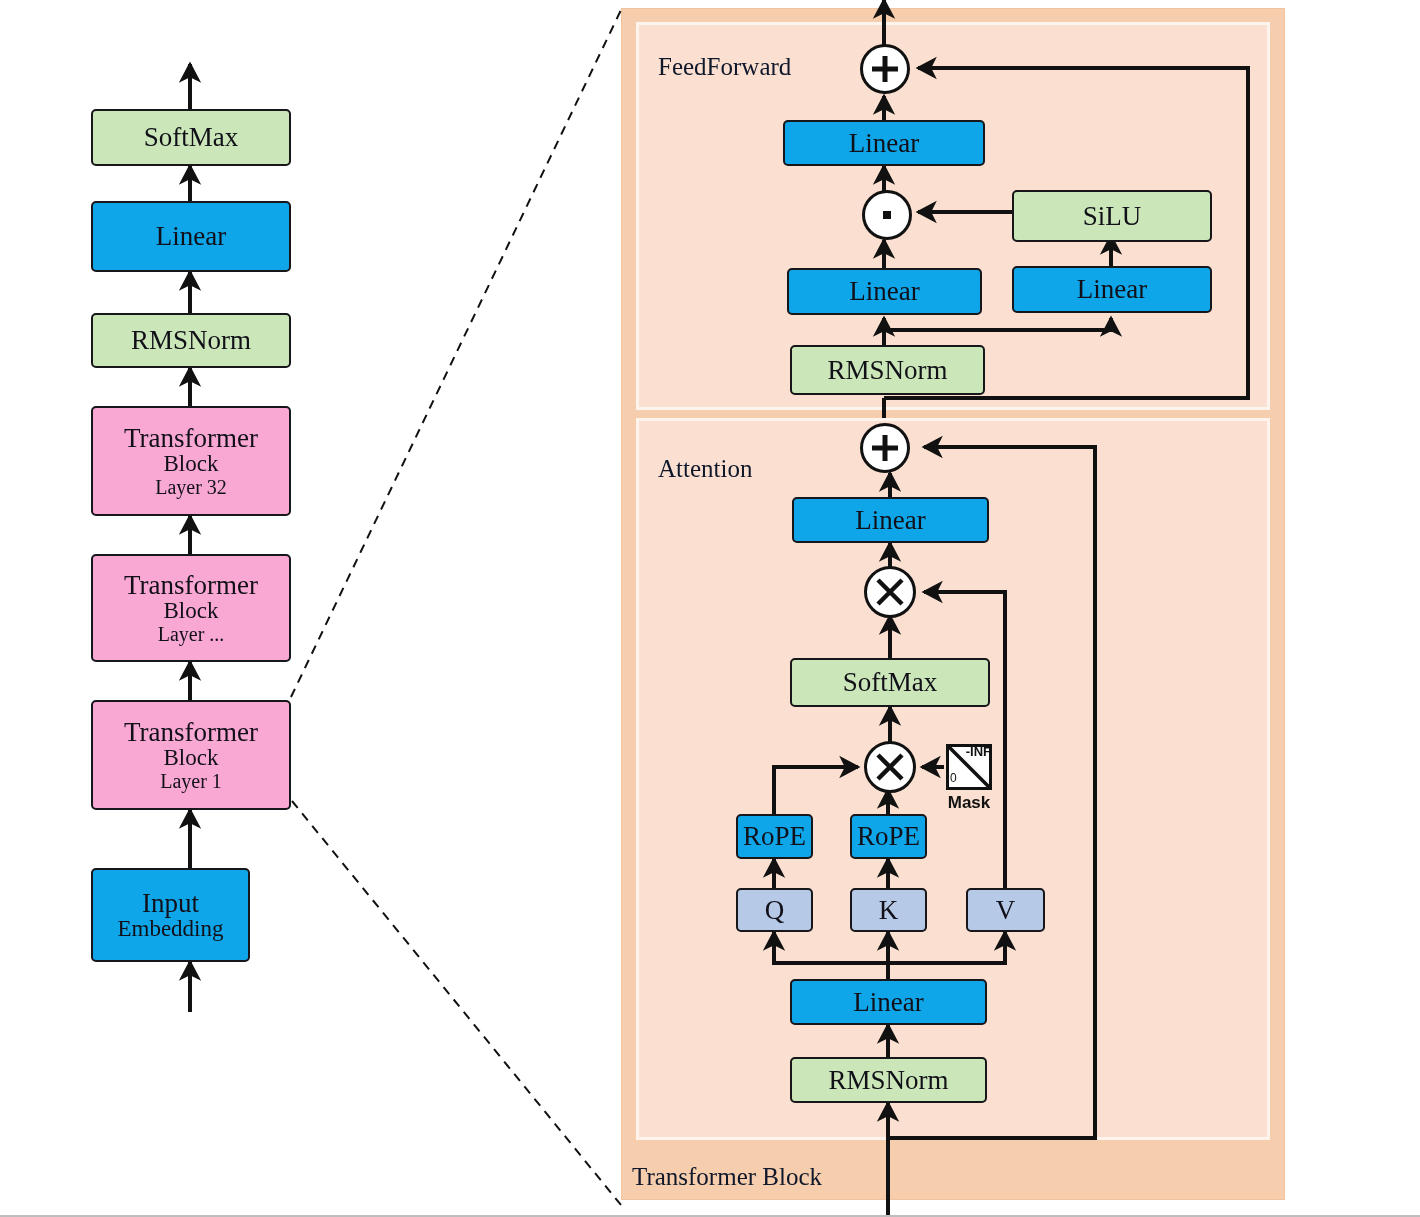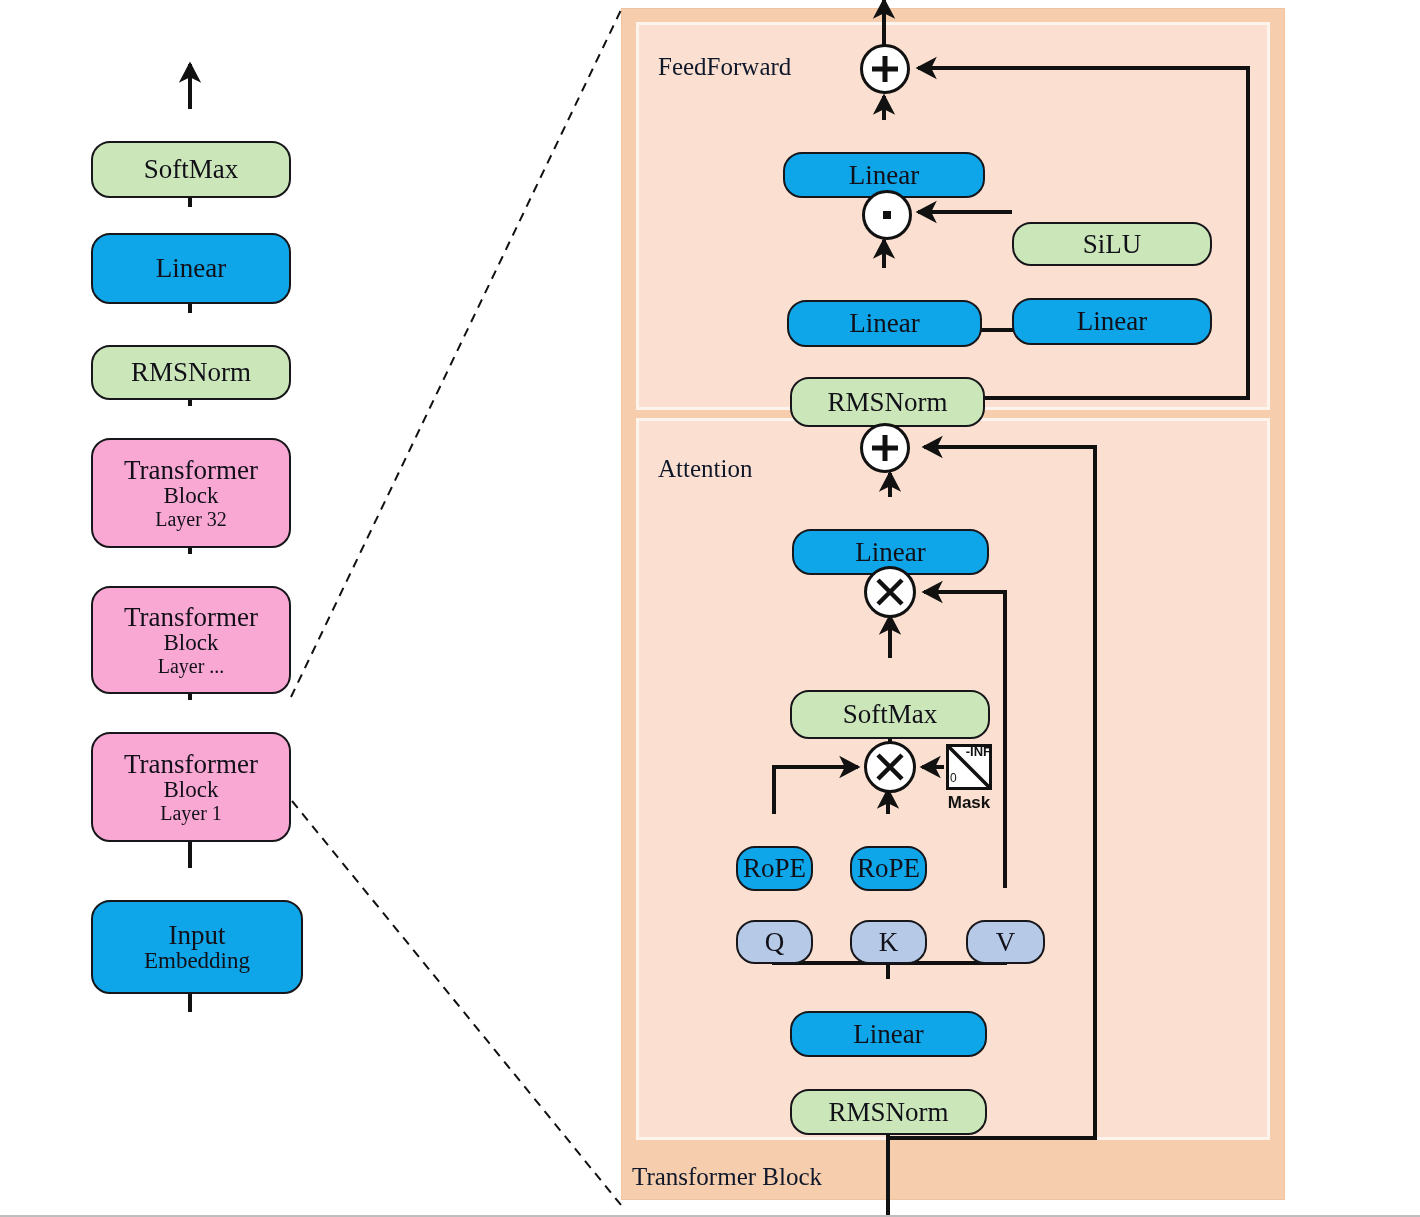--- a/index.html
+++ b/index.html
@@ -4,23 +4,23 @@
 <style>
   html,body{margin:0;padding:0;background:#ffffff;}
   body{width:1420px;height:1217px;position:relative;
        font-family:"Liberation Serif","DejaVu Serif",serif;
        -webkit-font-smoothing:antialiased;}
   #stage{position:absolute;inset:0;width:1420px;height:1217px;overflow:hidden;
          border-bottom:2px solid #bdbdbd;box-sizing:border-box;}
 
   
   .box{position:absolute;box-sizing:border-box;border:2.5px solid #17171b;
-       border-radius:19px;display:flex;flex-direction:column;
+       border-radius:5px;display:flex;flex-direction:column;
        align-items:center;justify-content:center;text-align:center;
-       color:#111018;line-height:1.05;z-index:6;margin-top:32px;}
+       color:#111018;line-height:1.05;z-index:6;}
   .box .l1{font-size:27px;}
   .box .l2{font-size:23px;}
   .box .sub{font-size:20px;margin-top:1px;}
   .green{background:#cbe7b9;}
   .blue{background:#0ea5e9;}
   .orange{background:#f9a8d4;}
   .qkv{background:#b6c9e6;}
 
   
   .panel-outer{position:absolute;box-sizing:border-box;background:#f6cdad;
@@ -158,21 +158,21 @@
     <span class="l2">Block</span>
     <span class="sub">Layer ...</span>
   </div>
 
   <div class="box orange" style="left:91px;top:700px;width:200px;height:110px;">
     <span class="l1">Transformer</span>
     <span class="l2">Block</span>
     <span class="sub">Layer 1</span>
   </div>
 
-  <div class="box blue" style="left:91px;top:868px;width:212px;height:94px;">
+  <div class="box blue" style="left:91px;top:868px;width:159px;height:94px;">
     <span class="l1">Input</span>
     <span class="l2">Embedding</span>
   </div>
 
   <svg id="wires-top">
     <g stroke="#111" stroke-width="2" fill="none" stroke-dasharray="9 7">
       <path d="M291,697 L621,10"></path>
       <path d="M292,801 L621,1205"></path>
     </g>
   </svg>
@@ -198,21 +198,21 @@
   <div class="box blue" style="left:783px;top:120px;width:202px;height:46px;">
     <span class="l1">Linear</span>
   </div>
 
   <div class="op" style="left:862px;top:190px;width:50px;height:50px;">
     <svg width="30" height="30" viewBox="0 0 30 30">
       <rect x="11" y="11" width="8" height="8" fill="#111"></rect>
     </svg>
   </div>
 
-  <div class="box green" style="left:1012px;top:190px;width:200px;height:44px;">
+  <div class="box green" style="left:1012px;top:190px;width:200px;height:52px;">
     <span class="l1">SiLU</span>
   </div>
 
   <div class="box blue" style="left:787px;top:268px;width:195px;height:47px;">
     <span class="l1">Linear</span>
   </div>
 
   <div class="box blue" style="left:1012px;top:266px;width:200px;height:47px;">
     <span class="l1">Linear</span>
   </div>

